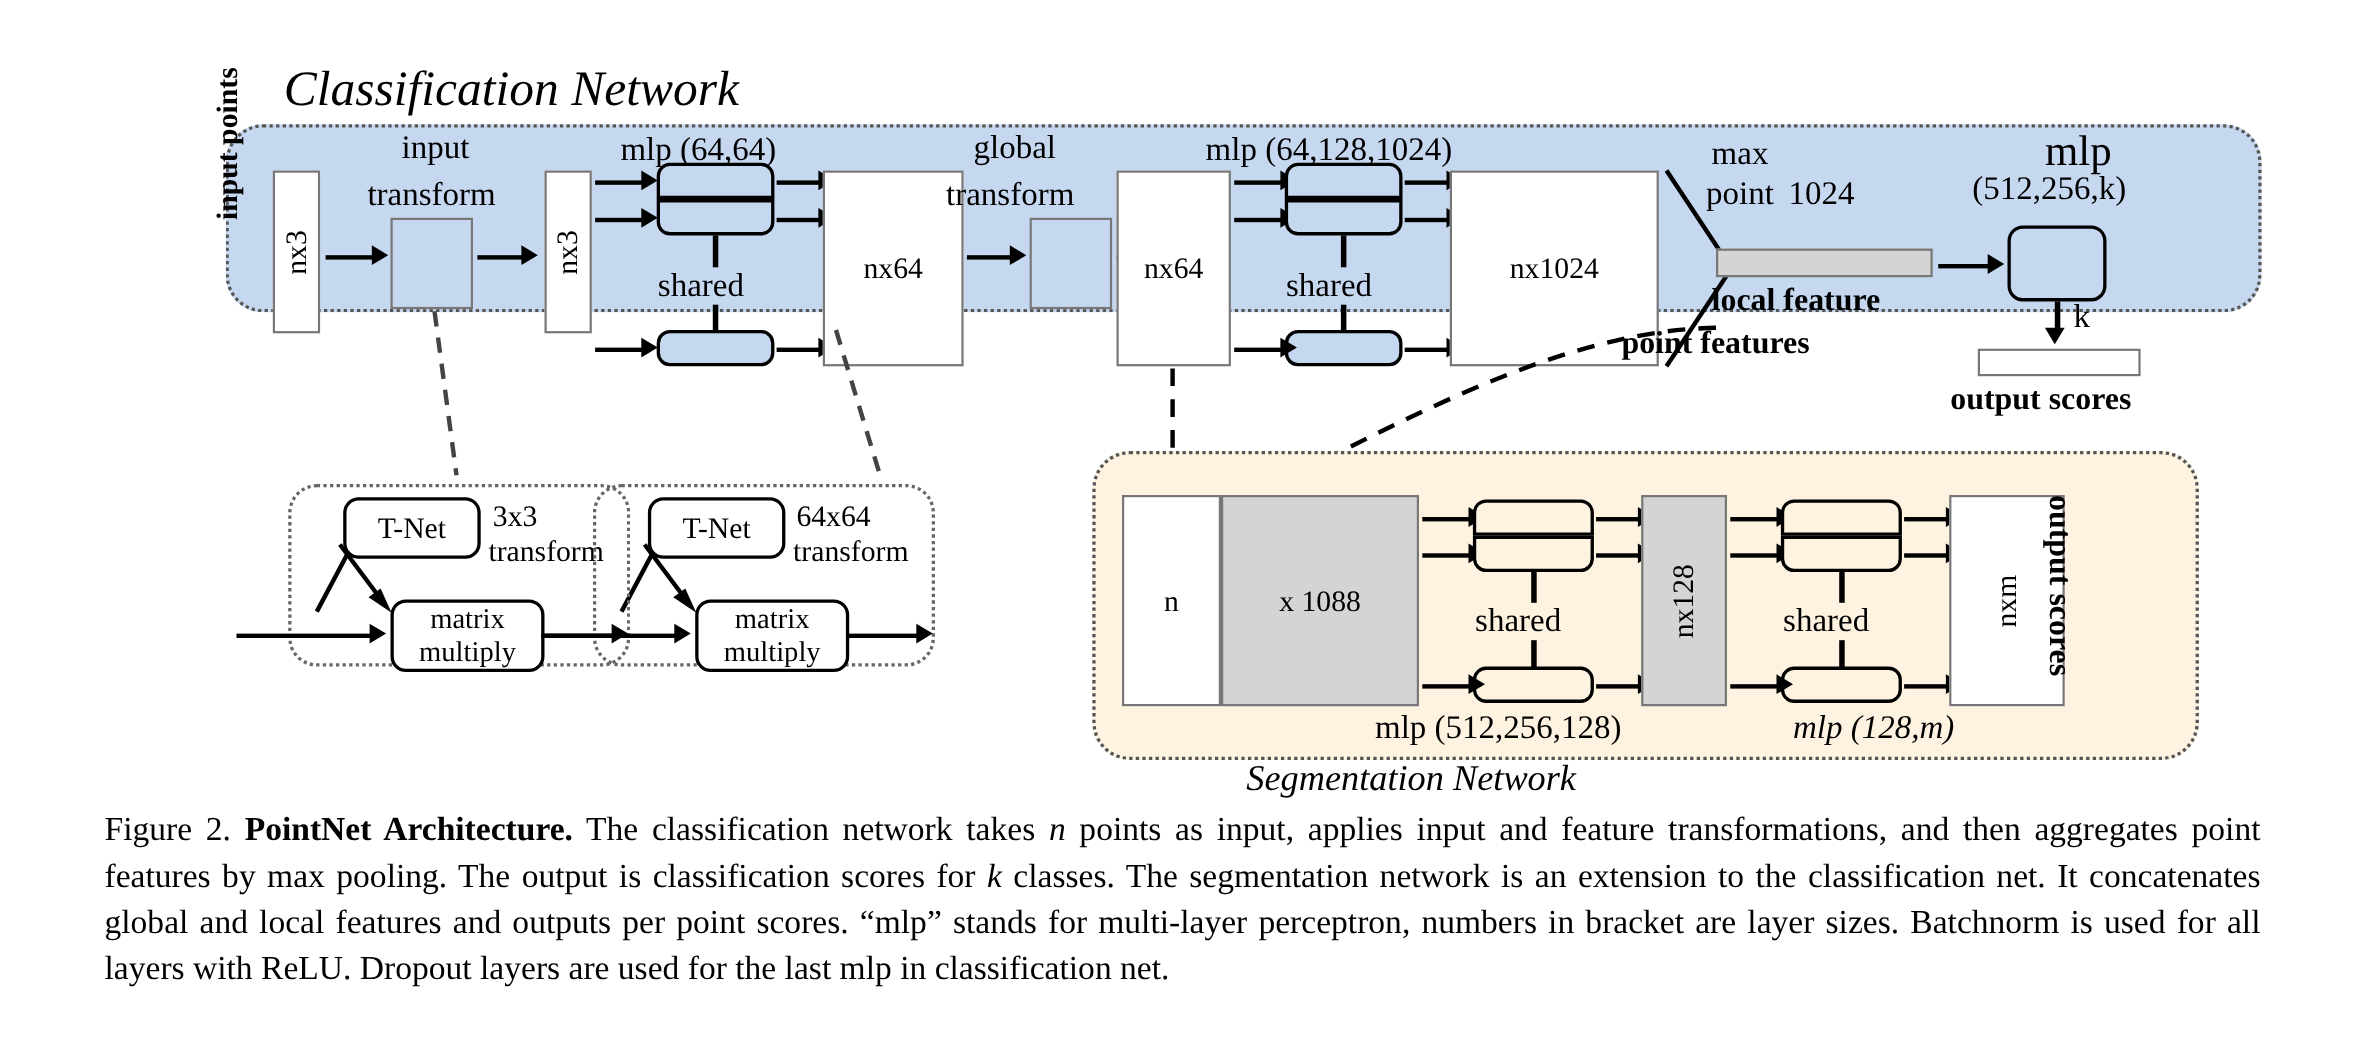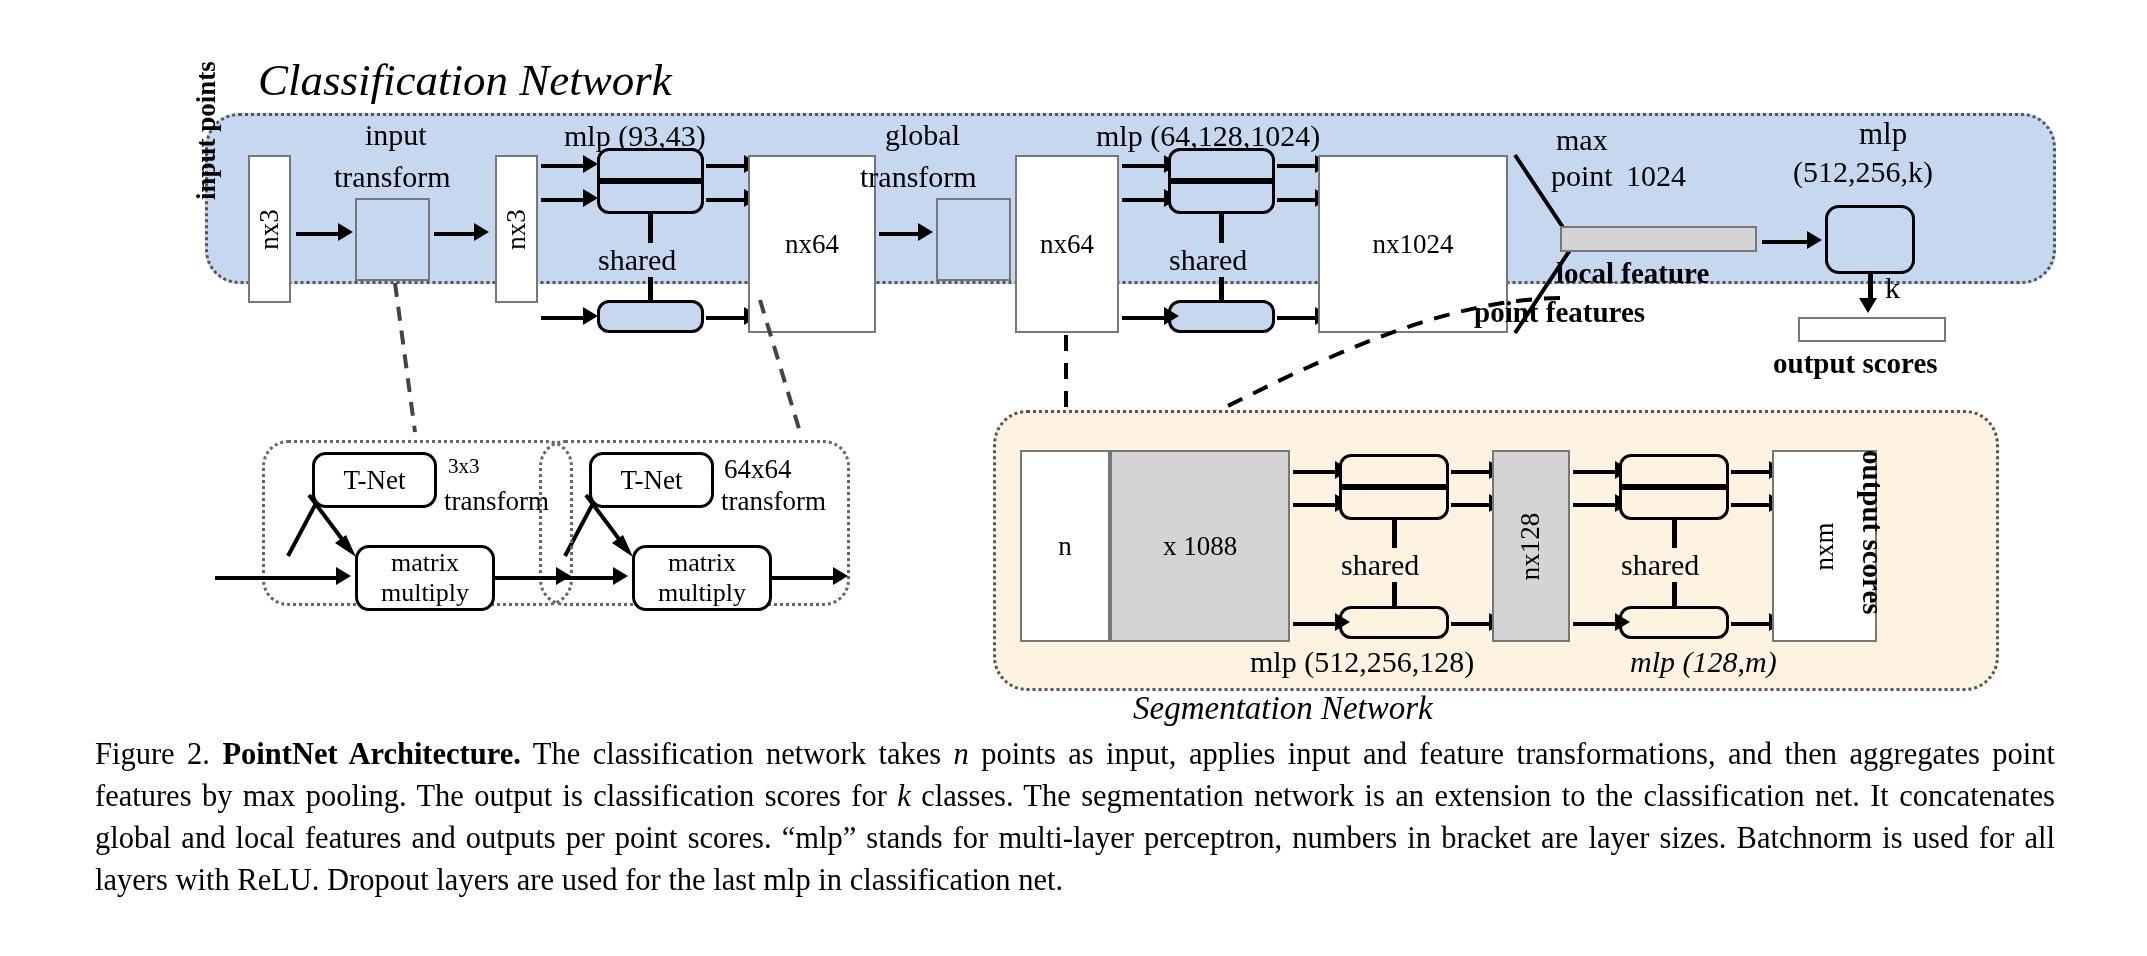--- a/index.html
+++ b/index.html
@@ -113,21 +113,21 @@
   <div class="lbl" style="left:334px;top:161px;font-size:30px;">transform</div>
   <div class="tbox" style="left:355px;top:198px;width:75px;height:83px;background:#c6d7f0;"></div>
 
   <div class="hline" style="left:434px;top:232px;width:43px;"></div>
   <div class="arrowhead" style="left:474px;top:223px;"></div>
 
   <div class="tbox" style="left:495px;top:155px;width:43px;height:148px;">
     <span class="vtxt">nx3</span>
   </div>
 
-  <div class="lbl" style="left:564px;top:120px;font-size:30px;">mlp (93,43)</div>
+  <div class="lbl" style="left:564px;top:120px;font-size:30px;">mlp (64,64)</div>
 
   <div class="hline" style="left:541px;top:164px;width:46px;"></div>
   <div class="arrowhead" style="left:583px;top:155px;"></div>
   <div class="hline" style="left:541px;top:198px;width:46px;"></div>
   <div class="arrowhead" style="left:583px;top:189px;"></div>
 
   <div class="bar top" style="left:597px;top:148px;width:107px;height:33px;"></div>
   <div class="bar bot" style="left:597px;top:181px;width:107px;height:33px;"></div>
 
   <div class="hline" style="left:706px;top:164px;width:42px;"></div>
@@ -214,36 +214,36 @@
   <div class="lbl" style="left:1556px;top:124px;font-size:30px;">max</div>
   <div class="lbl" style="left:1551px;top:160px;font-size:30px;">point</div>
 
   <div class="lbl" style="left:1626px;top:160px;font-size:30px;">1024</div>
   <div class="tbox gray" style="left:1560px;top:226px;width:197px;height:26px;"></div>
   <div class="lbl bold" style="left:1556px;top:258px;font-size:29px;">local feature</div>
 
   <div class="hline" style="left:1762px;top:240px;width:50px;"></div>
   <div class="arrowhead" style="left:1807px;top:231px;"></div>
 
-  <div class="lbl" style="left:1859px;top:118px;font-size:31px;">mlp</div>
+  <div class="lbl" style="left:1859px;top:118px;font-size:39px;">mlp</div>
   <div class="lbl" style="left:1793px;top:156px;font-size:30px;">(512,256,k)</div>
   <div class="rbox" style="left:1825px;top:205px;width:90px;height:69px;"></div>
 
   <div class="vline" style="left:1868px;top:274px;height:27px;"></div>
   <div class="arrowhead down" style="left:1859px;top:298px;"></div>
   <div class="lbl" style="left:1885px;top:272px;font-size:30px;">k</div>
 
   <div class="tbox" style="left:1798px;top:317px;width:148px;height:25px;"></div>
   <div class="lbl bold" style="left:1773px;top:348px;font-size:29px;">output scores</div>
 
   <div class="panel-tnet" style="left:262px;top:440px;width:305px;height:160px;"></div>
   <div class="rbox" style="left:312px;top:452px;width:125px;height:56px;background:#fff;">
     <div style="width:100%;height:100%;display:flex;align-items:center;justify-content:center;font-size:27px;">T-Net</div>
   </div>
-  <div class="lbl" style="left:448px;top:455px;font-size:21px;">3x3</div>
+  <div class="lbl" style="left:448px;top:455px;font-size:27px;">3x3</div>
   <div class="lbl" style="left:444px;top:487px;font-size:27px;">transform</div>
   <div class="rbox" style="left:355px;top:545px;width:140px;height:66px;background:#fff;flex-direction:column;display:flex;align-items:center;justify-content:center;">
     <div style="font-size:26px;">matrix</div>
     <div style="font-size:26px;">multiply</div>
   </div>
   <div class="hline" style="left:215px;top:576px;width:124px;"></div>
   <div class="arrowhead" style="left:336px;top:567px;"></div>
   <div class="hline" style="left:494px;top:576px;width:68px;"></div>
   <div class="arrowhead" style="left:556px;top:567px;"></div>
 

